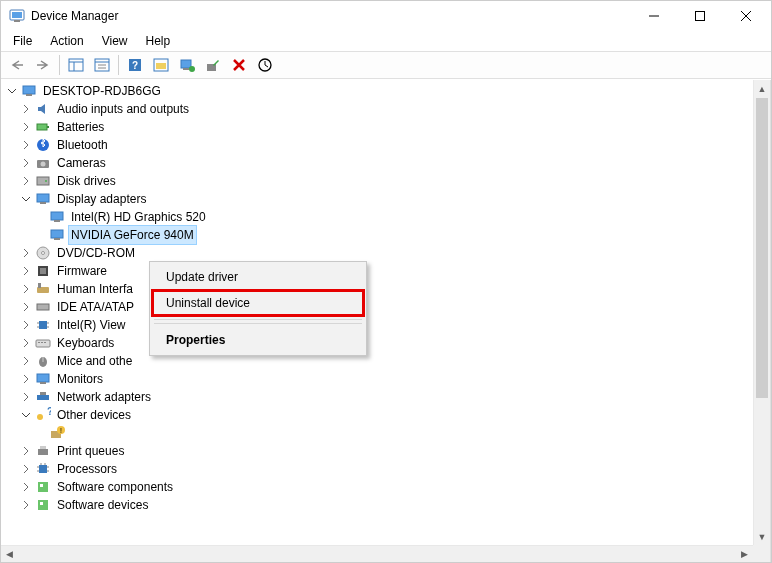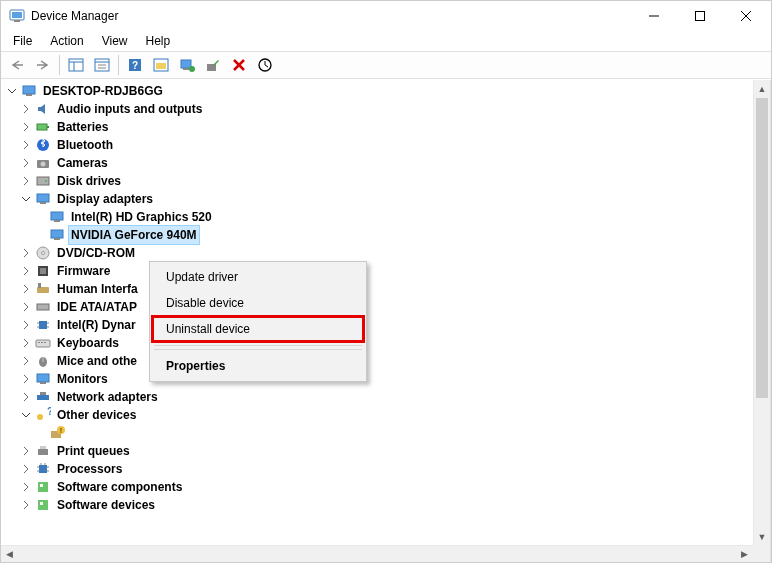--- a/index.html
+++ b/index.html
@@ -91,21 +91,21 @@
     font-size: 10px;
     flex-shrink: 0;
   }
   .tw svg { display:block; }
   .spacer { display:inline-block; }
   .node-icon {
     width: 16px; height: 16px; margin: 0 4px 0 2px;
     display: flex; align-items: center; justify-content: center;
     flex-shrink: 0;
   }
-  .node-label { padding: 0 2px; font-weight: bold; }
+  .node-label { padding: 0 2px; }
   .selected {
     background: #cce8ff;
     outline: 1px solid #99d1ff;
   }
   .vscroll {
     position: absolute;
     right: 0; top: 0; bottom: 17px;
     width: 17px;
     background: #f0f0f0;
     border-left: 1px solid #e8e8e8;
@@ -466,21 +466,21 @@
           </span>
         <span class="node-icon">
             <svg width="16" height="16">
               <rect x="4" y="4" width="8" height="8" fill="#3a7abd"></rect>
               <line x1="2" y1="6" x2="4" y2="6" stroke="#888"></line>
               <line x1="2" y1="10" x2="4" y2="10" stroke="#888"></line>
               <line x1="12" y1="6" x2="14" y2="6" stroke="#888"></line>
               <line x1="12" y1="10" x2="14" y2="10" stroke="#888"></line>
             </svg>
           </span>
-        <span class="node-label">Intel(R) Dynar</span>
+        <span class="node-label">Intel(R) View</span>
       </div>
 
       <div class="tree-row">
         <span class="spacer" style="width:14px"></span>
         <span class="tw">
             <svg width="10" height="10">
               <path d="M3 1 L7 5 L3 9" fill="none" stroke="#6a6a6a"></path>
             </svg>
           </span>
         <span class="node-icon">
@@ -648,18 +648,17 @@
     <div class="hscroll">
       <div class="arrow left">◀</div>
       <div class="arrow right">▶</div>
     </div>
     <div class="corner"></div>
   </div>
 </div>
 
 <div class="context-menu">
   <div class="ctx-item">Update driver</div>
-  <div class="ctx-item">Disable device</div>
   <div class="ctx-item ctx-highlight">Uninstall device</div>
   <div class="ctx-sep"></div>
   <div class="ctx-sep"></div>
   <div class="ctx-item bold">Properties</div>
 </div>
 
 </body></html>

